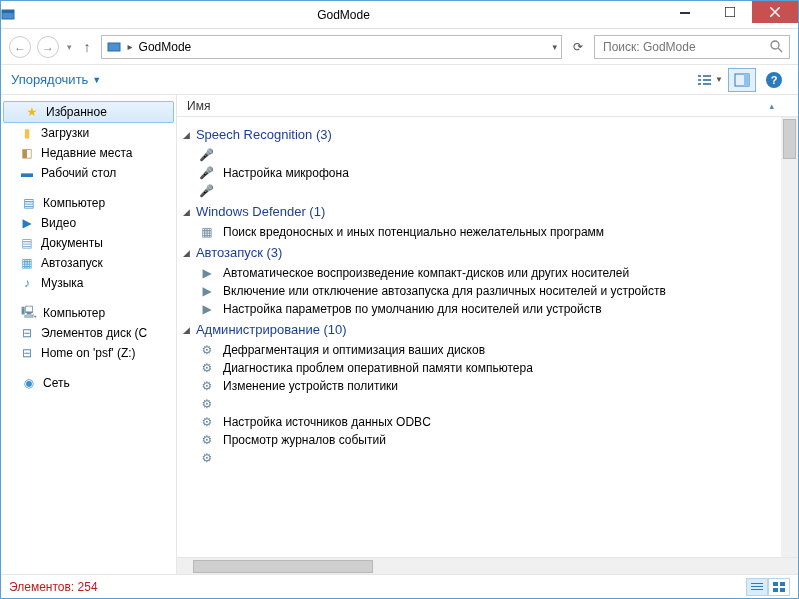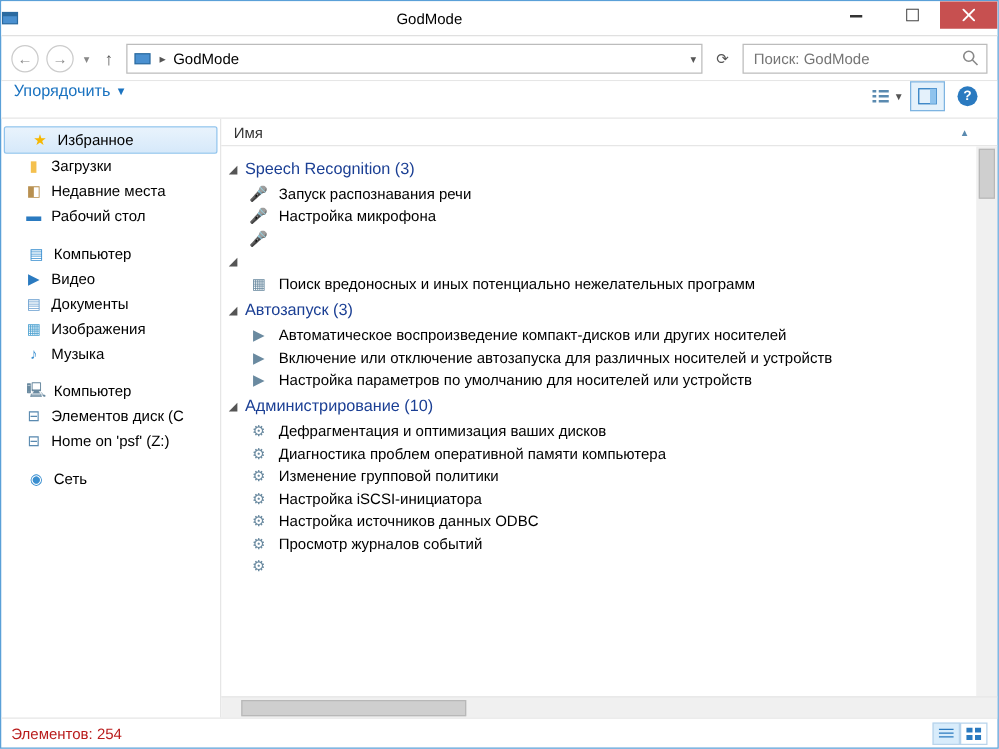--- a/index.html
+++ b/index.html
@@ -69,21 +69,21 @@
     padding: 0 6px;
     color:#777;
     justify-content: space-between;
   }
   .searchbox input{ border:none; outline:none; font:inherit; color:#ef4444; width:160px;}
   
   .toolbar {
     height: 30px;
     background: #fff;
     border-bottom: 1px solid #e6e6e6;
-    display:flex; align-items:flex-start;
+    display:flex; align-items:center;
     padding: 0 10px;
     gap:10px;
   }
   .org { color:#1b73c0; font-size:13px; display:flex; align-items:center; gap:4px;}
   .tool-right { margin-left:auto; display:flex; align-items:center; gap:4px;}
   .square-btn{
     width:28px;height:24px;border:1px solid transparent;
     display:flex;align-items:center;justify-content:center;
   }
   .square-btn.active{ border:1px solid #7eb4e1; background:#e4f1fb;}
@@ -294,21 +294,21 @@
       <div class="side-item">
         <span class="ico vid">▶</span>
         <span>Видео</span>
       </div>
       <div class="side-item">
         <span class="ico doc">▤</span>
         <span>Документы</span>
       </div>
       <div class="side-item">
         <span class="ico img">▦</span>
-        <span>Изображения</span>
+        <span>Автозапуск</span>
       </div>
       <div class="side-item">
         <span class="ico mus">♪</span>
         <span>Музыка</span>
       </div>
     </div>
 
     <div class="side-group">
       <div class="side-head">
         <span class="exp"></span>
@@ -340,31 +340,31 @@
       <span class="sort-caret">▴</span>
     </div>
     <div class="list" id="list">
 
       <div class="group-row">
           <span class="tri">◢</span>
           <span>Speech Recognition (3)</span>
         </div>
         <div class="item-row">
           <span class="ii">🎤</span>
-          <span>Запуск распознавания речи</span>
         </div>
         <div class="item-row">
           <span class="ii">🎤</span>
           <span>Настройка микрофона</span>
         </div>
         <div class="item-row">
           <span class="ii">🎤</span>
         </div>
         <div class="group-row">
           <span class="tri">◢</span>
+          <span>Windows Defender (1)</span>
         </div>
         <div class="item-row">
           <span class="ii">▦</span>
           <span>Поиск вредоносных и иных потенциально нежелательных программ</span>
         </div>
         <div class="group-row">
           <span class="tri">◢</span>
           <span>Автозапуск (3)</span>
         </div>
         <div class="item-row">
@@ -386,25 +386,24 @@
         <div class="item-row">
           <span class="ii">⚙</span>
           <span>Дефрагментация и оптимизация ваших дисков</span>
         </div>
         <div class="item-row">
           <span class="ii">⚙</span>
           <span>Диагностика проблем оперативной памяти компьютера</span>
         </div>
         <div class="item-row">
           <span class="ii">⚙</span>
-          <span>Изменение групповой политики</span>
-        </div>
-        <div class="item-row">
-          <span class="ii">⚙</span>
-          <span>Настройка iSCSI-инициатора</span>
+          <span>Изменение устройств политики</span>
+        </div>
+        <div class="item-row">
+          <span class="ii">⚙</span>
         </div>
         <div class="item-row">
           <span class="ii">⚙</span>
           <span>Настройка источников данных ODBC</span>
         </div>
         <div class="item-row">
           <span class="ii">⚙</span>
           <span>Просмотр журналов событий</span>
         </div>
         <div class="item-row">

